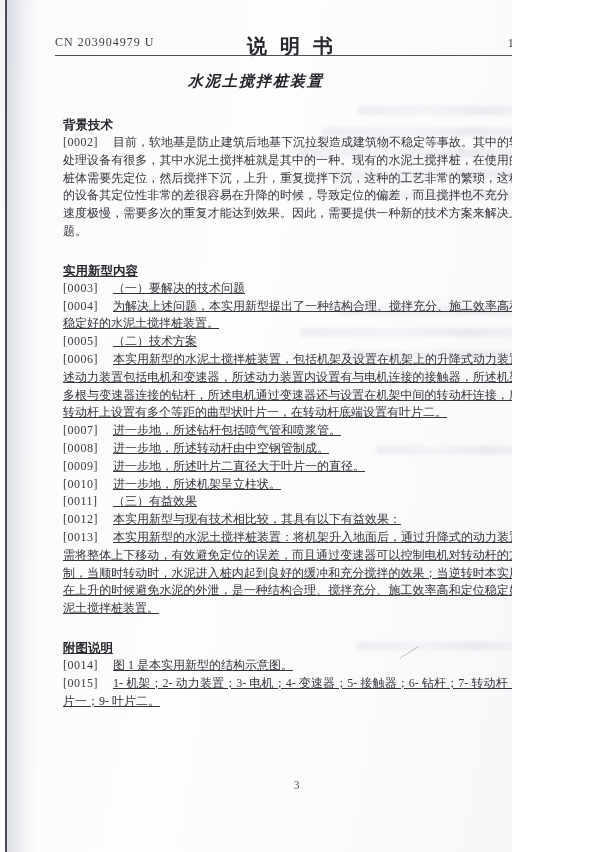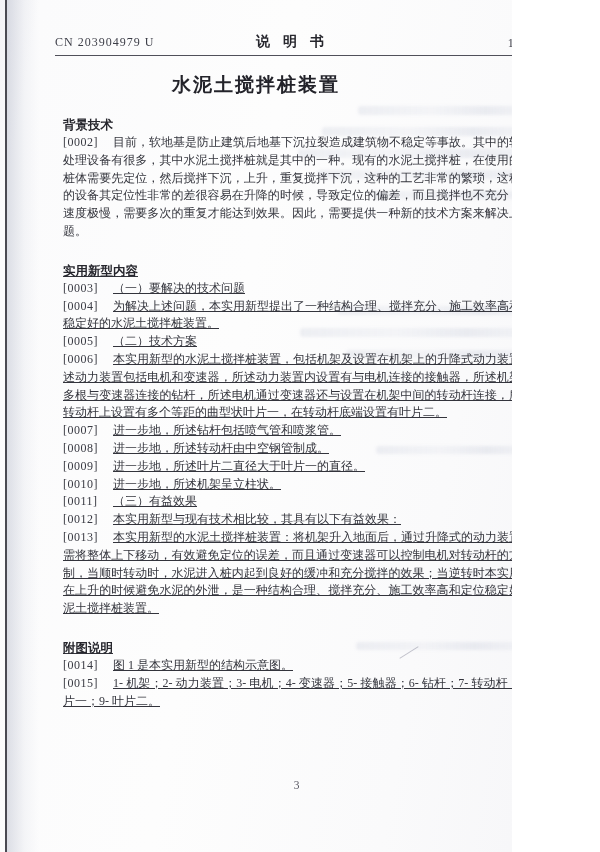--- a/index.html
+++ b/index.html
@@ -12,27 +12,27 @@
   .edge-left{position:absolute;left:5px;top:0;width:2px;height:852px;background:#4a4a52;}
   .edge-left-shadow{position:absolute;left:7px;top:0;width:32px;height:852px;
     background:linear-gradient(to right,rgba(168,174,192,.38),rgba(200,205,218,.16) 55%,rgba(220,224,232,0));}
   .edge-right{position:absolute;left:586px;top:0;width:3px;height:852px;background:#2e2f36;}
   .edge-right-outer{position:absolute;left:589px;top:0;width:11px;height:852px;background:#fbfbfc;}
   
   .header{position:absolute;top:33px;left:55px;width:483px;height:20px;font-size:12px;color:#3c3d47;}
   .patent-no{position:absolute;left:0;top:2px;letter-spacing:1px;}
   .doctype{position:absolute;left:0;right:0;top:0;text-align:center;
     font-family:"Liberation Sans","DejaVu Sans",sans-serif;font-weight:bold;
-    font-size:14px;letter-spacing:13px;color:#26262d;}
+    font-size:20px;letter-spacing:13px;color:#26262d;}
   .page-ind{position:absolute;right:0;top:2px;text-align:right;}
   .rule{position:absolute;top:55px;left:55px;width:483px;height:1.4px;background:#50505a;}
   
   .title{position:absolute;top:72px;left:0;right:0;text-align:center;
     font-family:"Liberation Sans","DejaVu Sans",sans-serif;font-weight:bold;
-    font-size:19px;letter-spacing:2px;color:#23232a;}
+    font-size:15px;letter-spacing:2px;color:#23232a;font-style:italic;}
   
   .content{position:absolute;top:116px;left:63px;width:482px;font-size:12px;line-height:17.8px;}
   .section + .section{margin-top:21px;text-decoration:underline;}
   .section-heading{margin:0;font-family:"Liberation Sans","DejaVu Sans",sans-serif;
     font-weight:bold;font-size:12.5px;line-height:18px;color:#26262d;}
   .para{margin:0;text-align:justify;color:#33343c;}
   .pnum{display:inline-block;width:50px;letter-spacing:.5px;color:#383942;}
   .pageno{position:absolute;top:779px;left:55px;width:483px;text-align:center;
     font-size:11.5px;color:#555560;}
   

